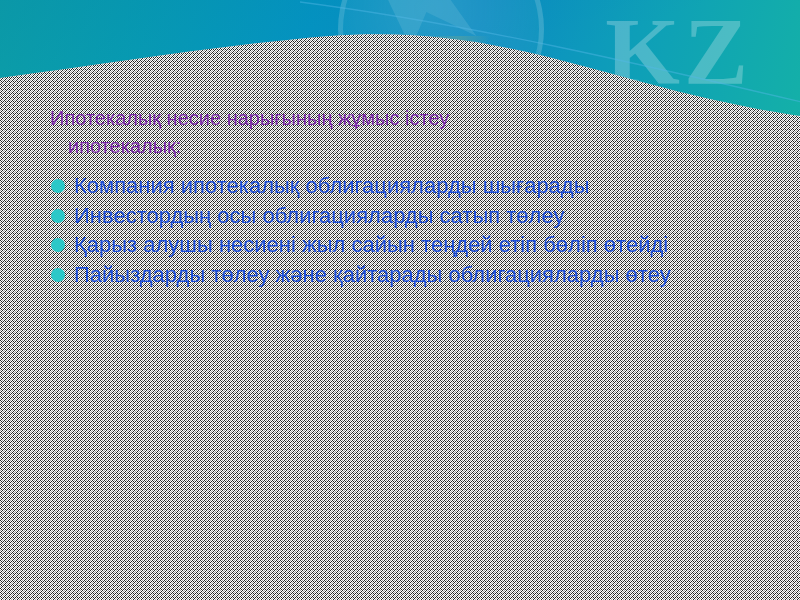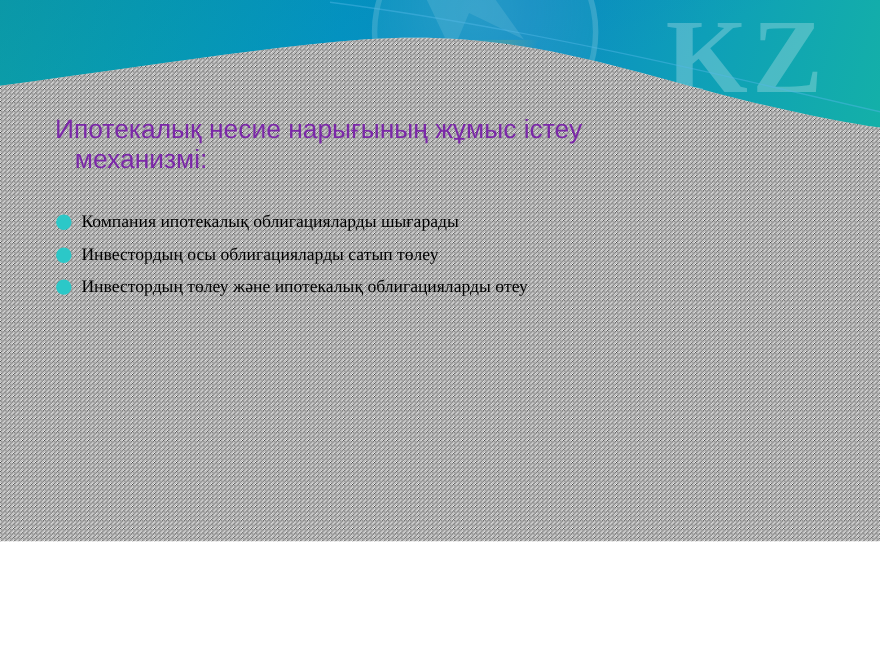--- a/index.html
+++ b/index.html
@@ -11,21 +11,21 @@
     height: 600px;
     overflow: hidden;
     font-family: "Liberation Sans", sans-serif;
     background: #ffffff;
   }
 
   
   .slide {
     position: relative;
     width: 800px;
-    height: 492px;
+    height: 600px;
     overflow: hidden;
     background: #ffffff;
   }
 
   
   .header-band {
     position: absolute;
     left: 0; top: 0;
     width: 800px;
     height: 120px;
@@ -117,42 +117,41 @@
   }
 
   
   .content {
     position:absolute;
     left: 50px; top: 104px;
     width: 716px;
   }
   .slide-title {
     color: #7B28A8;
-    font-size: 24px;
+    font-size: 20px;
     line-height: 28px;
-    margin: 0 0 28px 0;
+    margin: 0 0 12px 0;
     padding: 0;
     font-weight: normal;
     text-indent: 0;
     padding-left: 0;
     white-space: pre-line;
   }
   .bullets {
     list-style: none;
     margin: 0;
     padding: 0;
   }
   .bullets li {
     position: relative;
-    color: #000000;
-    font-size: 16px;
+    color: #1d4ed8;
+    font-size: 22px;
     line-height: 27.5px;
     padding-left: 30px;
     margin-bottom: 2px;
-    font-family: Liberation Serif, serif;
   }
   .bullets li .dot {
     position:absolute;
     left: 1px;
     top: 7px;
     width: 14px;
     height: 14px;
     border-radius: 50%;
     background: #2BC8C8;
     display:block;
@@ -213,31 +212,35 @@
                  C 470 26, 560 62, 680 92
                  C 730 104, 770 112, 800 116
                  L800 600 Z"></path>
       </clipPath>
     </defs>
     <rect x="0" y="0" width="800" height="600" fill="url(#zig)" clip-path="url(#bodyclip)" opacity="0.95"></rect>
   </svg>
 
   <div class="content">
 
-    <div class="slide-title"><span>Ипотекалық несие нарығының жұмыс істеу</span><span class="l2">механизмі:</span></div>
+    <div class="slide-title"><span>Ипотекалық несие нарығының жұмыс істеу</span><span class="l2">ипотекалық:</span></div>
 
     <ul class="bullets">
       <li>
         <span class="dot"></span>
         <span class="txt">Компания ипотекалық облигацияларды шығарады</span>
       </li>
       <li>
         <span class="dot"></span>
         <span class="txt">Инвестордың осы облигацияларды сатып төлеу</span>
       </li>
       <li>
         <span class="dot"></span>
-        <span class="txt">Инвестордың төлеу және ипотекалық облигацияларды өтеу</span>
+        <span class="txt">Қарыз алушы несиені жыл сайын теңдей етіп бөліп өтейді</span>
+      </li>
+      <li>
+        <span class="dot"></span>
+        <span class="txt">Пайыздарды төлеу және қайтарады облигацияларды өтеу</span>
       </li>
     </ul>
   </div>
 
 </div>
 
 </body></html>

